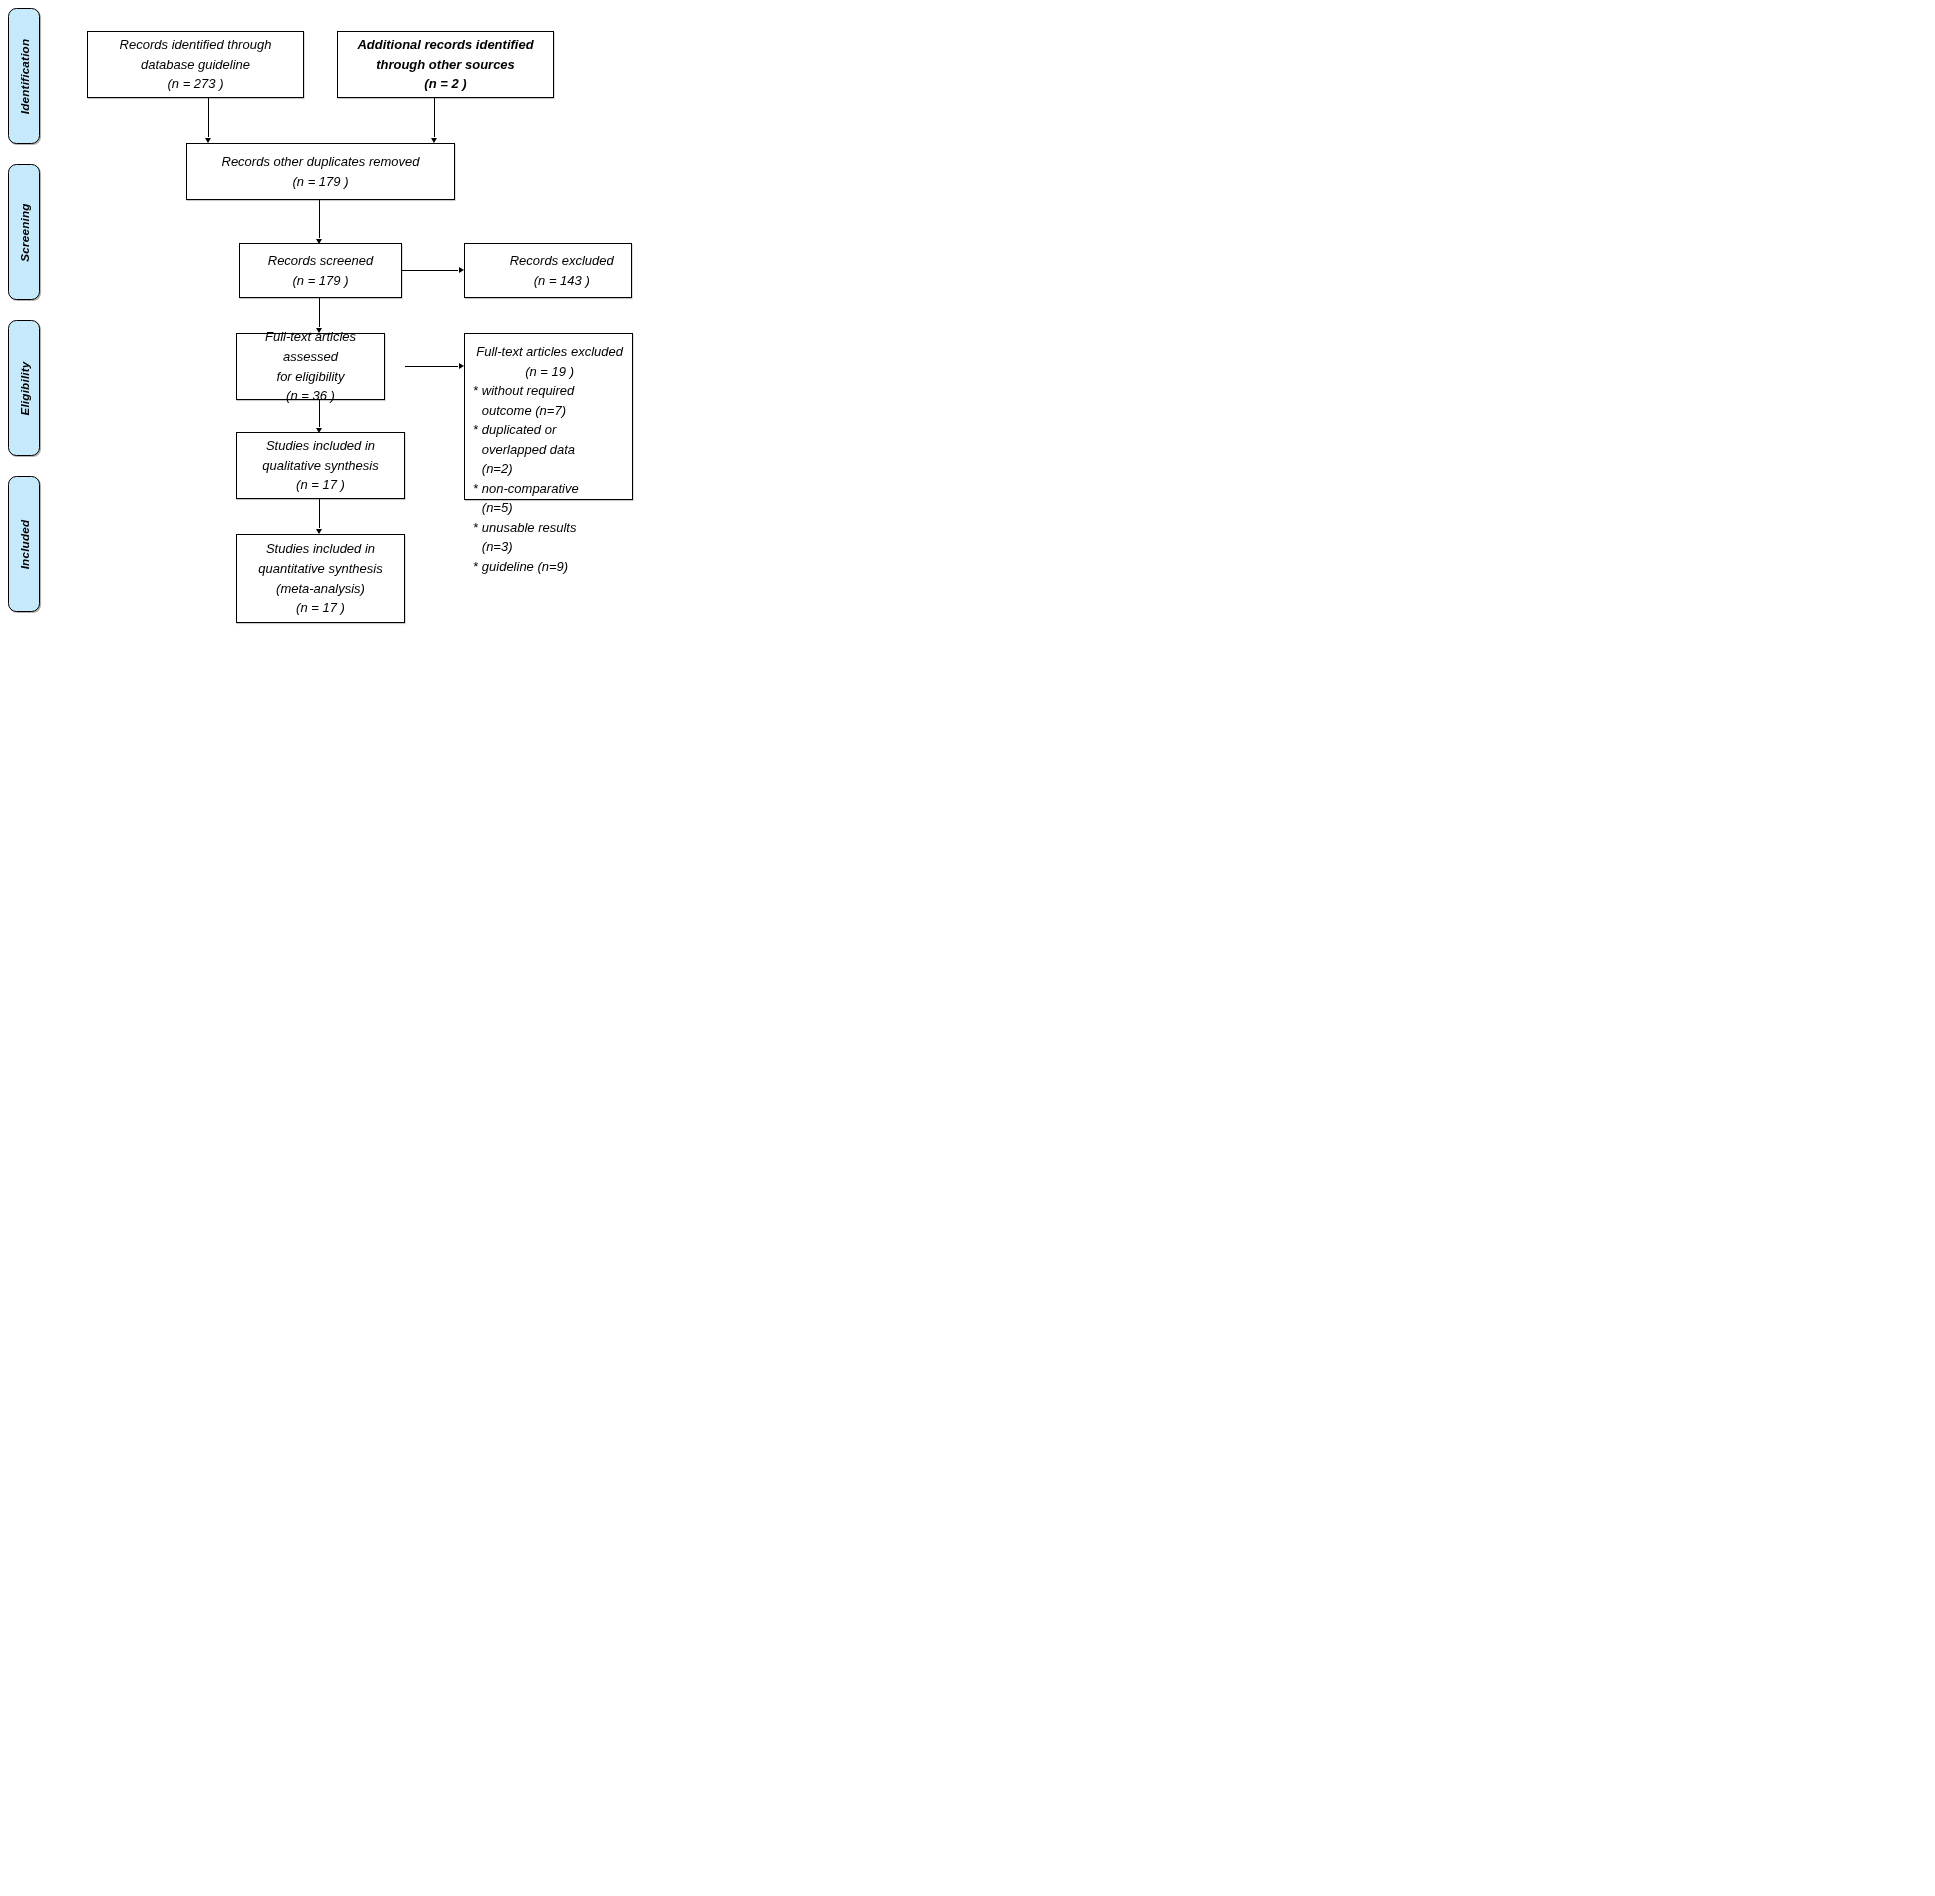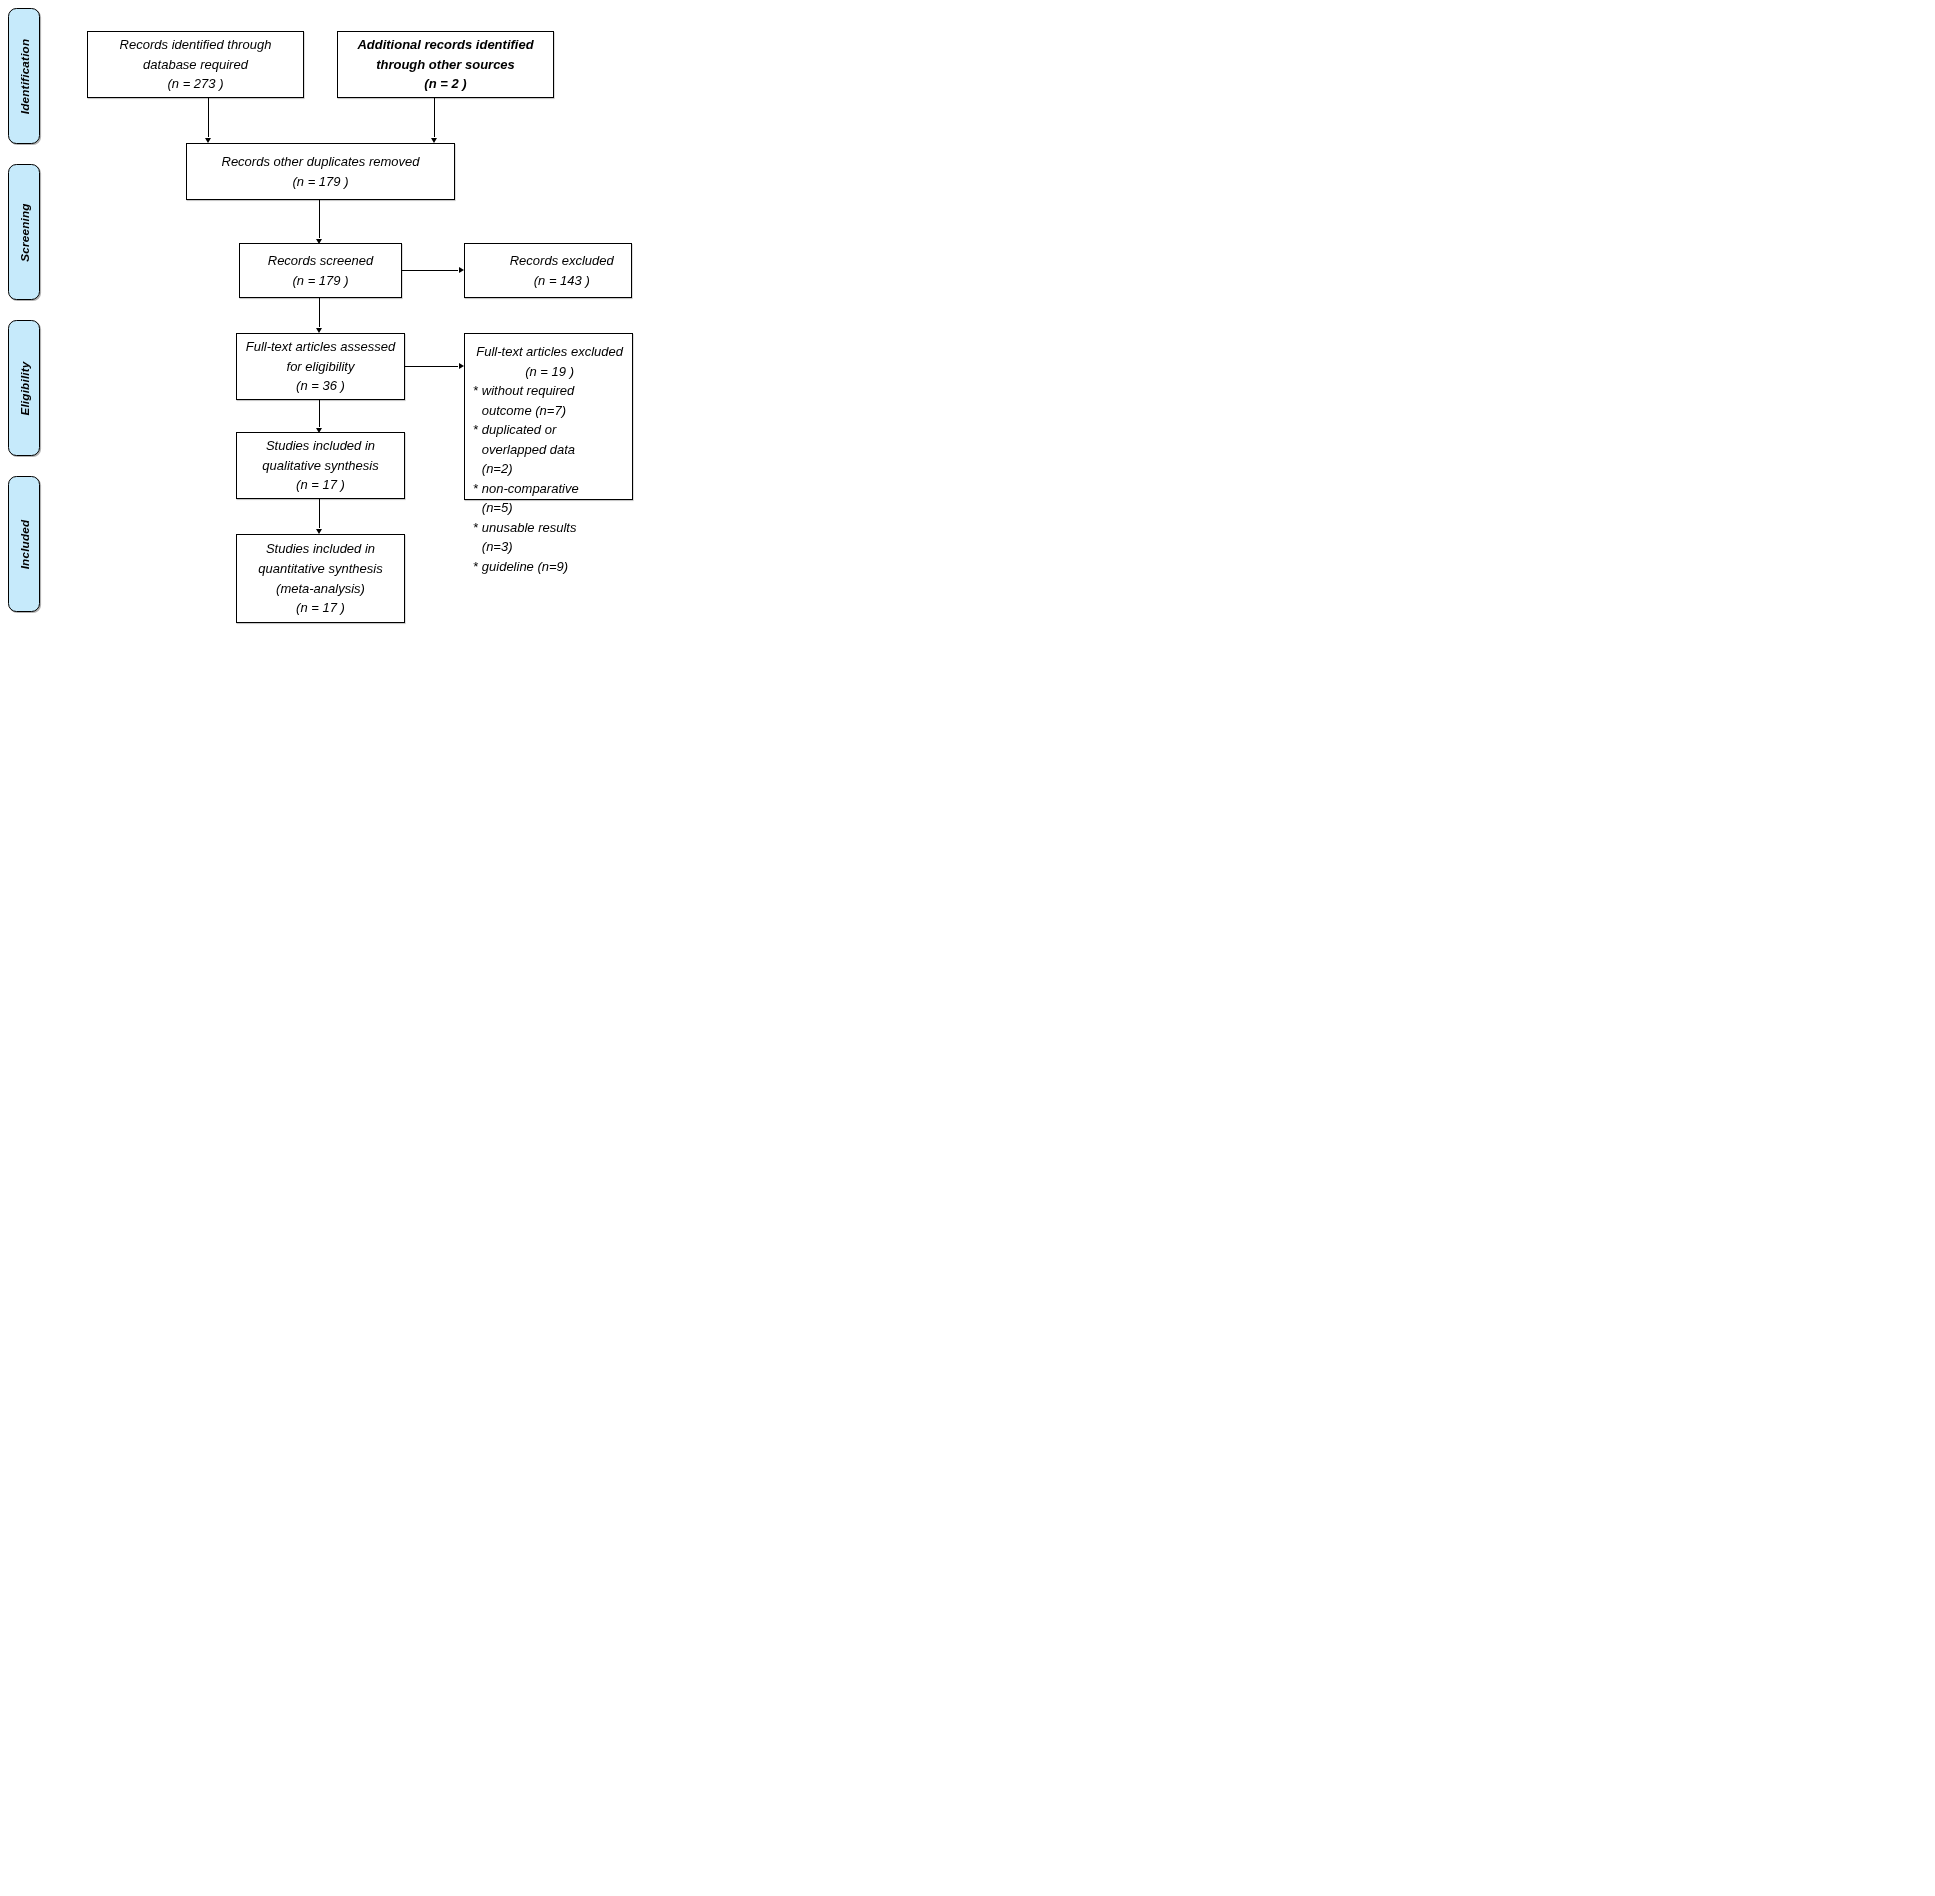--- a/index.html
+++ b/index.html
@@ -119,21 +119,21 @@
   </div>
   <div class="stage" style="top:320px;height:134px;">
     <span>Eligibility</span>
   </div>
   <div class="stage" style="top:476px;height:134px;">
     <span>Included</span>
   </div>
 
   <div class="box" style="left:87px;top:31px;width:217px;height:67px;">
     <span class="line">Records identified through</span>
-    <span class="line">database required</span>
+    <span class="line">database guideline</span>
     <span class="line">(n = 273 )</span>
   </div>
 
   <div class="box" style="left:337px;top:31px;width:217px;height:67px;font-weight:bold;">
     <span class="line">Additional records identified</span>
     <span class="line">through other sources</span>
     <span class="line">(n = 2  )</span>
   </div>
 
   <div class="box" style="left:186px;top:143px;width:269px;height:57px;">
@@ -144,21 +144,21 @@
   <div class="box" style="left:239px;top:243px;width:163px;height:55px;">
     <span class="line">Records screened</span>
     <span class="line">(n = 179  )</span>
   </div>
 
   <div class="box" style="left:464px;top:243px;width:168px;height:55px;padding-left:32px;">
     <span class="line">Records excluded</span>
     <span class="line">(n = 143 )</span>
   </div>
 
-  <div class="box" style="left:236px;top:333px;width:169px;height:67px;text-align:right;">
+  <div class="box" style="left:236px;top:333px;width:149px;height:67px;">
     <span class="line">Full-text articles assessed</span>
     <span class="line">for eligibility</span>
     <span class="line">(n = 36 )</span>
   </div>
 
   <div class="box reasons-box" style="left:464px;top:333px;width:169px;height:167px;">
     <span class="line">Full-text articles excluded</span>
     <span class="line">(n = 19 )</span>
     <div class="reason">
       <span class="bullet">*</span>

